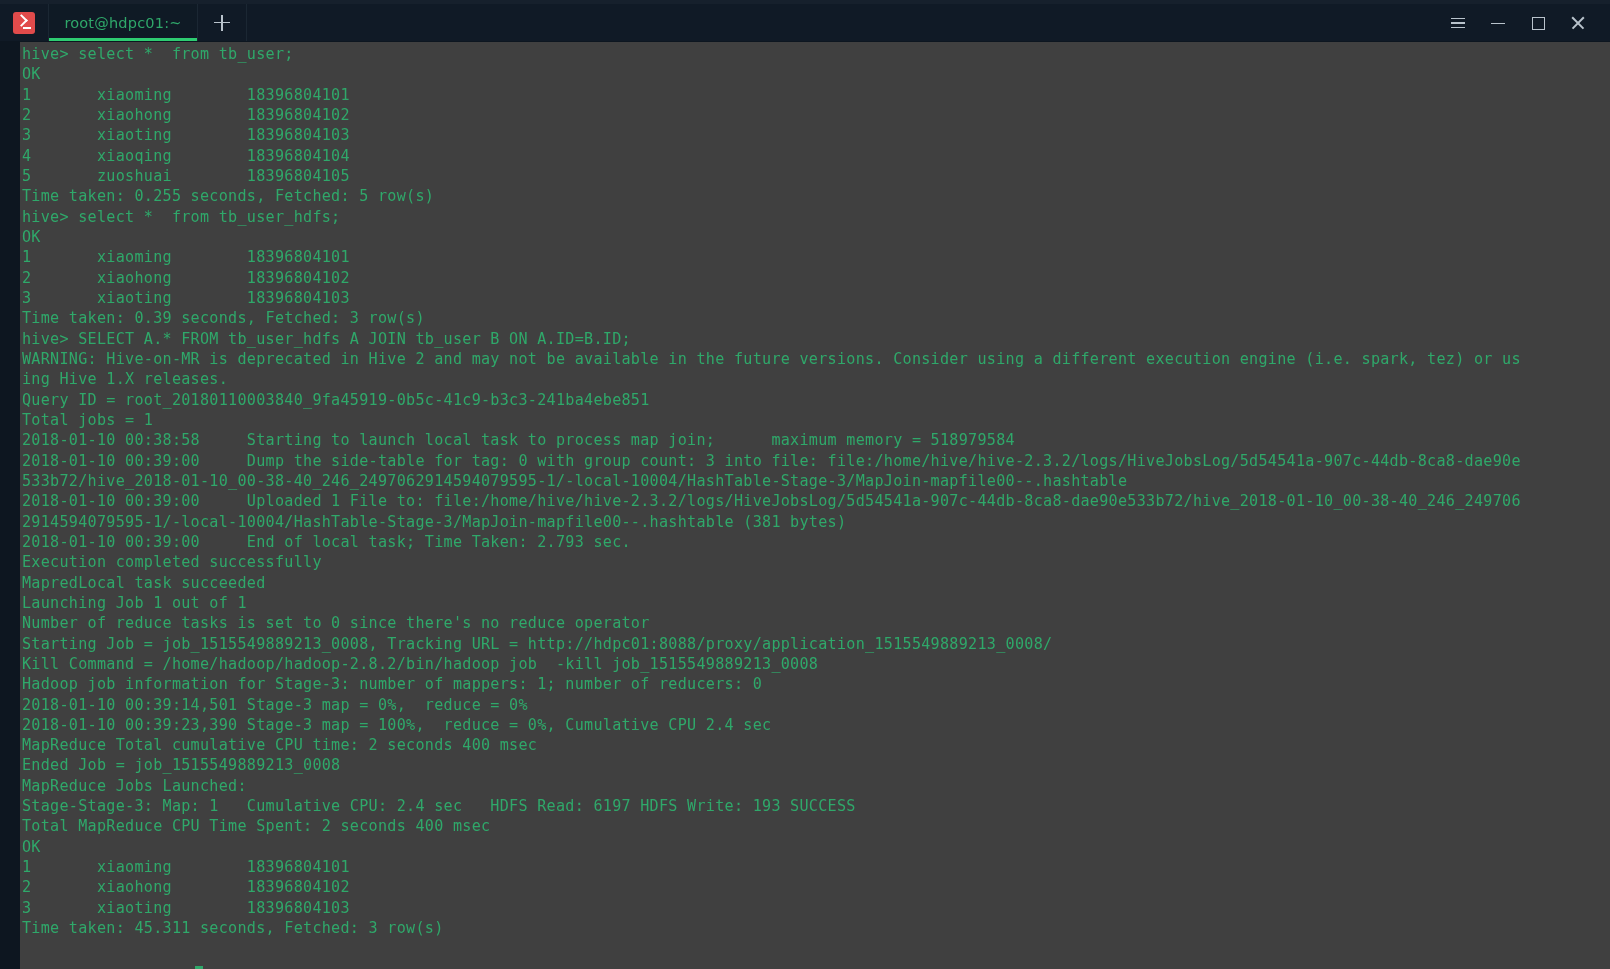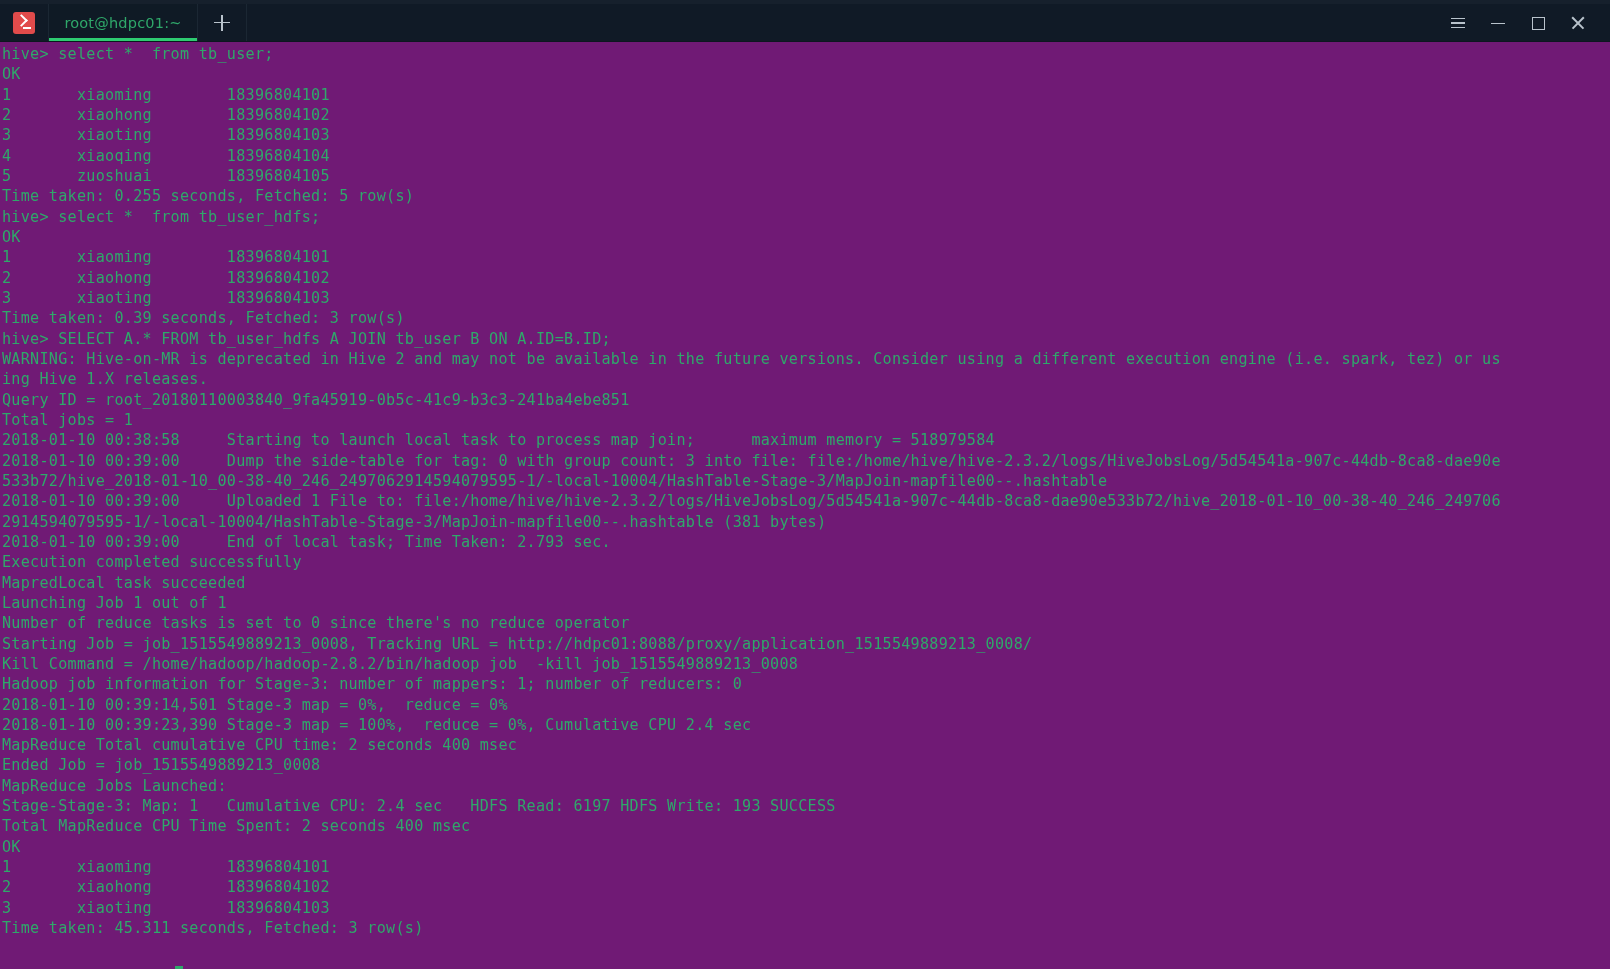--- a/index.html
+++ b/index.html
@@ -163,24 +163,25 @@
   
   .ic-close .l {
     position: absolute; left: -1px; top: 6px; width: 16px; height: 1.5px; background: #b9c3cc;
   }
   .ic-close .l1 { transform: rotate(45deg); }
   .ic-close .l2 { transform: rotate(-45deg); }
 
   
   .terminal {
     flex: 1 1 auto;
-    background: #701a75;
+    background: #404040;
     padding: 2px 16px 0 2px;
     overflow: hidden;
     position: relative;
+    margin-left: 20px;
   }
   .term-lines {
     margin: 0;
     padding: 0;
     color: #2fa86a;
     font-family: "DejaVu Sans Mono", "Liberation Mono", monospace;
     font-size: 15.1px;
     line-height: 20.33px;
     white-space: pre;
     letter-spacing: 0.28px;

